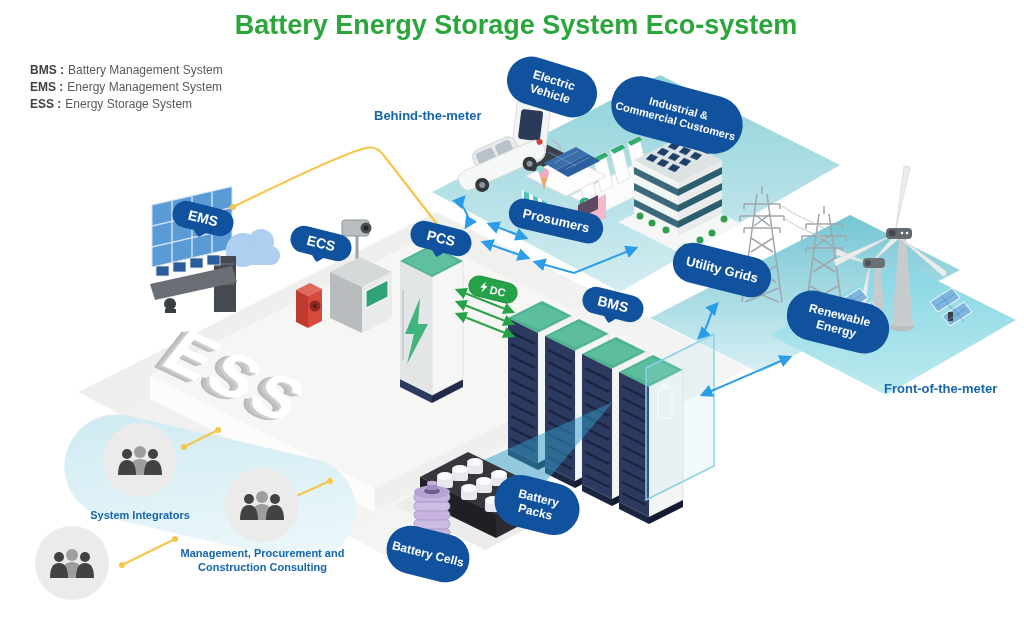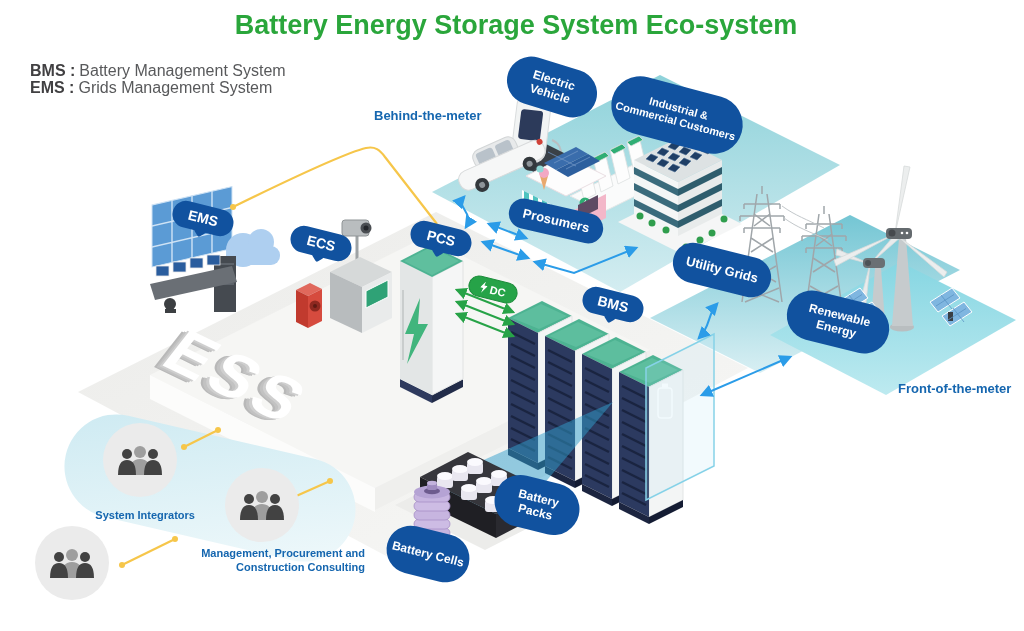--- a/index.html
+++ b/index.html
@@ -3,26 +3,26 @@
 <meta charset="utf-8">
 <style>
   html,body{margin:0;padding:0;background:#fff;}
   #stage{position:relative;width:1024px;height:631px;overflow:hidden;background:#fff;
          font-family:"Liberation Sans",sans-serif;padding-left:8px;}
   #scene{position:absolute;left:0;top:0;z-index:0;}
 
   .page-title{position:absolute;left:50%;top:10px;transform:translateX(-50%);
     white-space:nowrap;font-size:27px;font-weight:bold;color:#2aa63b;z-index:4;}
 
-  .legend{position:absolute;left:30px;top:62px;font-size:16px;line-height:17px;color:#58595b;z-index:4;}
+  .legend{position:absolute;left:30px;top:62px;font-size:12px;line-height:17px;color:#58595b;z-index:4;}
   .legend .abbr{font-weight:bold;color:#414042;margin-right:4px;}
 
   .region-label{position:absolute;font-size:13px;font-weight:bold;color:#1566af;z-index:4;white-space:nowrap;}
   .behind{left:374px;top:108px;}
-  .front{left:884px;top:381px;margin-left:14px;}
+  .front{left:884px;top:381px;}
 
   .pill{position:absolute;background:#11529f;color:#fff;font-weight:bold;text-align:center;
     border-radius:999px;display:flex;align-items:center;justify-content:center;line-height:1.18;
     z-index:5;padding:2px 4px;box-sizing:border-box;}
   .pill.tail::after{content:"";position:absolute;bottom:-4px;left:50%;width:9px;height:9px;
     background:#11529f;transform:translateX(-50%) rotate(45deg);border-radius:2px;z-index:-1;}
   .p-ems{left:172px;top:205px;width:62px;height:27px;font-size:14px;transform:rotate(14deg);}
   .p-ecs{left:290px;top:230px;width:62px;height:27px;font-size:14px;transform:rotate(14deg);}
   .p-pcs{left:410px;top:225px;width:62px;height:27px;font-size:14px;transform:rotate(14deg);}
   .p-bms{left:582px;top:291px;width:62px;height:27px;font-size:14px;transform:rotate(14deg);}
@@ -42,21 +42,21 @@
 
   .ess-text{position:absolute;left:196px;top:316px;z-index:1;font-size:64px;font-weight:800;
     letter-spacing:5px;color:#fff;transform:rotate(26deg) skewX(-12deg);transform-origin:left top;
     text-shadow:-2px 2px 0 #cfcfcf,-4px 4px 0 #c2c2c2,-6px 5px 0 #b8b8b8;}
 
   .circle{position:absolute;width:74px;height:74px;border-radius:50%;background:#ebebeb;
     display:flex;align-items:center;justify-content:center;z-index:3;}
   .c-si{left:103px;top:423px;}
   .c-epc{left:225px;top:468px;}
   .c-om{left:35px;top:526px;}
-  .stake-label{position:absolute;text-align:right;font-size:11px;font-weight:bold;color:#1566af;
+  .stake-label{position:absolute;text-align:center;font-size:11px;font-weight:bold;color:#1566af;
     line-height:1.3;z-index:4;}
   .l-si{left:85px;top:508px;width:110px;}
   .l-epc{left:160px;top:546px;width:205px;}
   .l-om{left:12px;top:597px;width:120px;}
 </style>
 </head>
 <body>
 
 <div id="stage">
 
@@ -417,21 +417,22 @@
     <path d="M457,290 L513,312" marker-start="url(#mg)" marker-end="url(#mg)"></path>
     <path d="M457,302 L513,324" marker-start="url(#mg)" marker-end="url(#mg)"></path>
     <path d="M457,314 L513,336" marker-start="url(#mg)" marker-end="url(#mg)"></path>
   </g>
 </svg>
 
 <div class="page-title">Battery Energy Storage System Eco-system</div>
 
 <div class="legend">
   <div><span class="abbr">BMS :</span><span>Battery Management System</span></div>
-  <div><span class="abbr">EMS :</span><span>Grids Management System</span></div>
+  <div><span class="abbr">EMS :</span><span>Energy Management System</span></div>
+  <div><span class="abbr">ESS :</span><span>Energy Storage System</span></div>
 </div>
 
 <div class="region-label behind">Behind-the-meter</div>
 <div class="region-label front">Front-of-the-meter</div>
 
 <div class="ess-text">ESS</div>
 
 <div class="pill tail p-ems">EMS</div>
 <div class="pill tail p-ecs">ECS</div>
 <div class="pill tail p-pcs">PCS</div>

